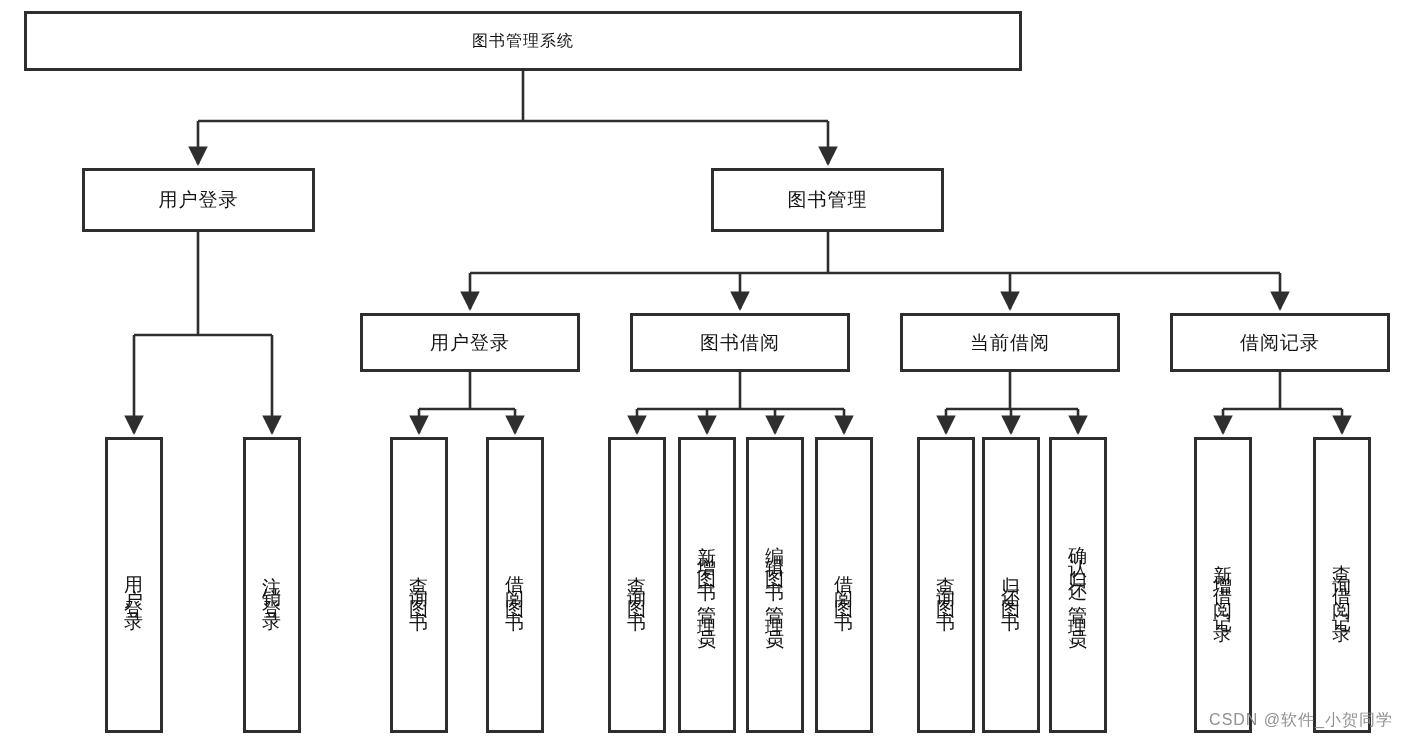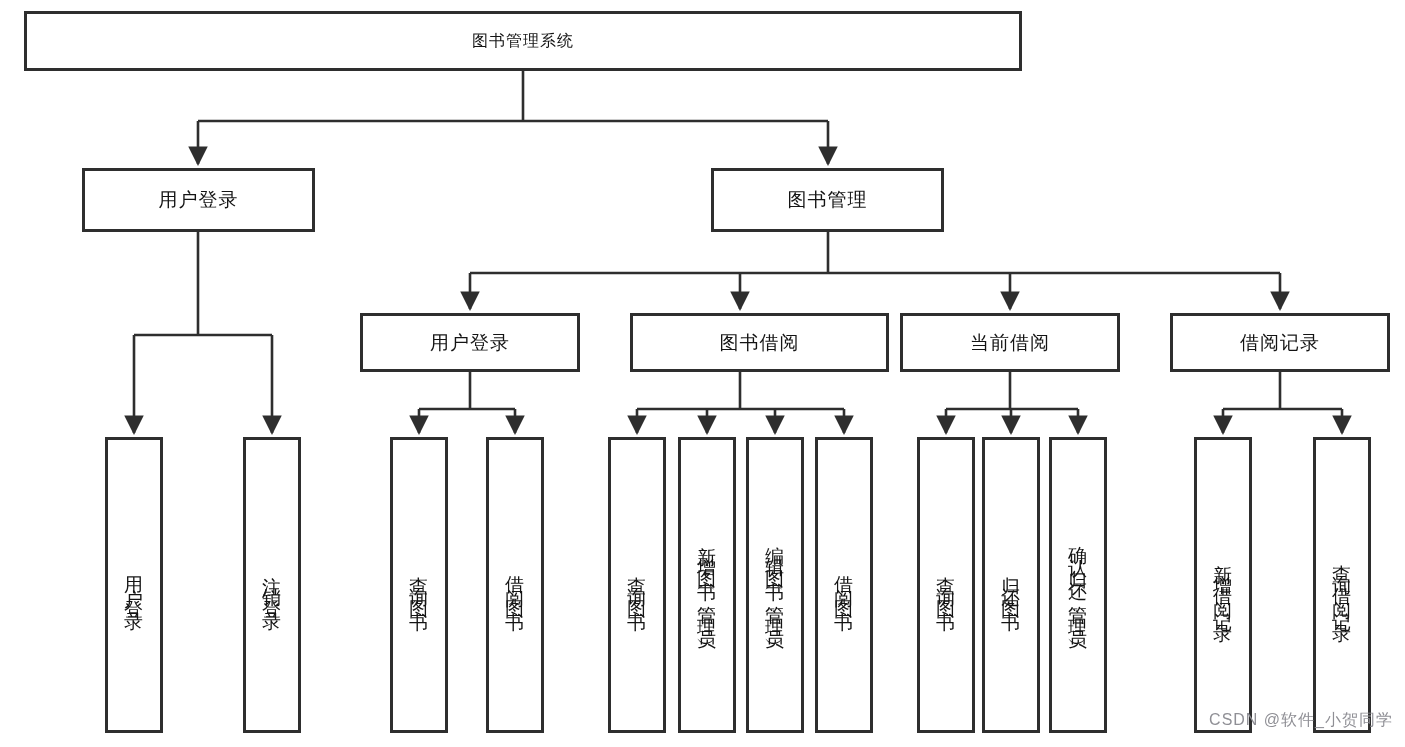--- a/index.html
+++ b/index.html
@@ -101,21 +101,21 @@
   <div class="node h-node" style="left:82px; top:168px; width:233px; height:64px;">
     <span>用户登录</span>
   </div>
   <div class="node h-node" style="left:711px; top:168px; width:233px; height:64px;">
     <span>图书管理</span>
   </div>
 
   <div class="node h-node" style="left:360px; top:313px; width:220px; height:59px;">
     <span>用户登录</span>
   </div>
-  <div class="node h-node" style="left:630px; top:313px; width:259px; height:59px;">
+  <div class="node h-node" style="left:630px; top:313px; width:220px; height:59px;">
     <span>图书借阅</span>
   </div>
   <div class="node h-node" style="left:900px; top:313px; width:220px; height:59px;text-align:center;">
     <span>当前借阅</span>
   </div>
   <div class="node h-node" style="left:1170px; top:313px; width:220px; height:59px;">
     <span>借阅记录</span>
   </div>
 
   <div class="node leaf" style="left:105px; top:437px; width:58px; height:296px;">

